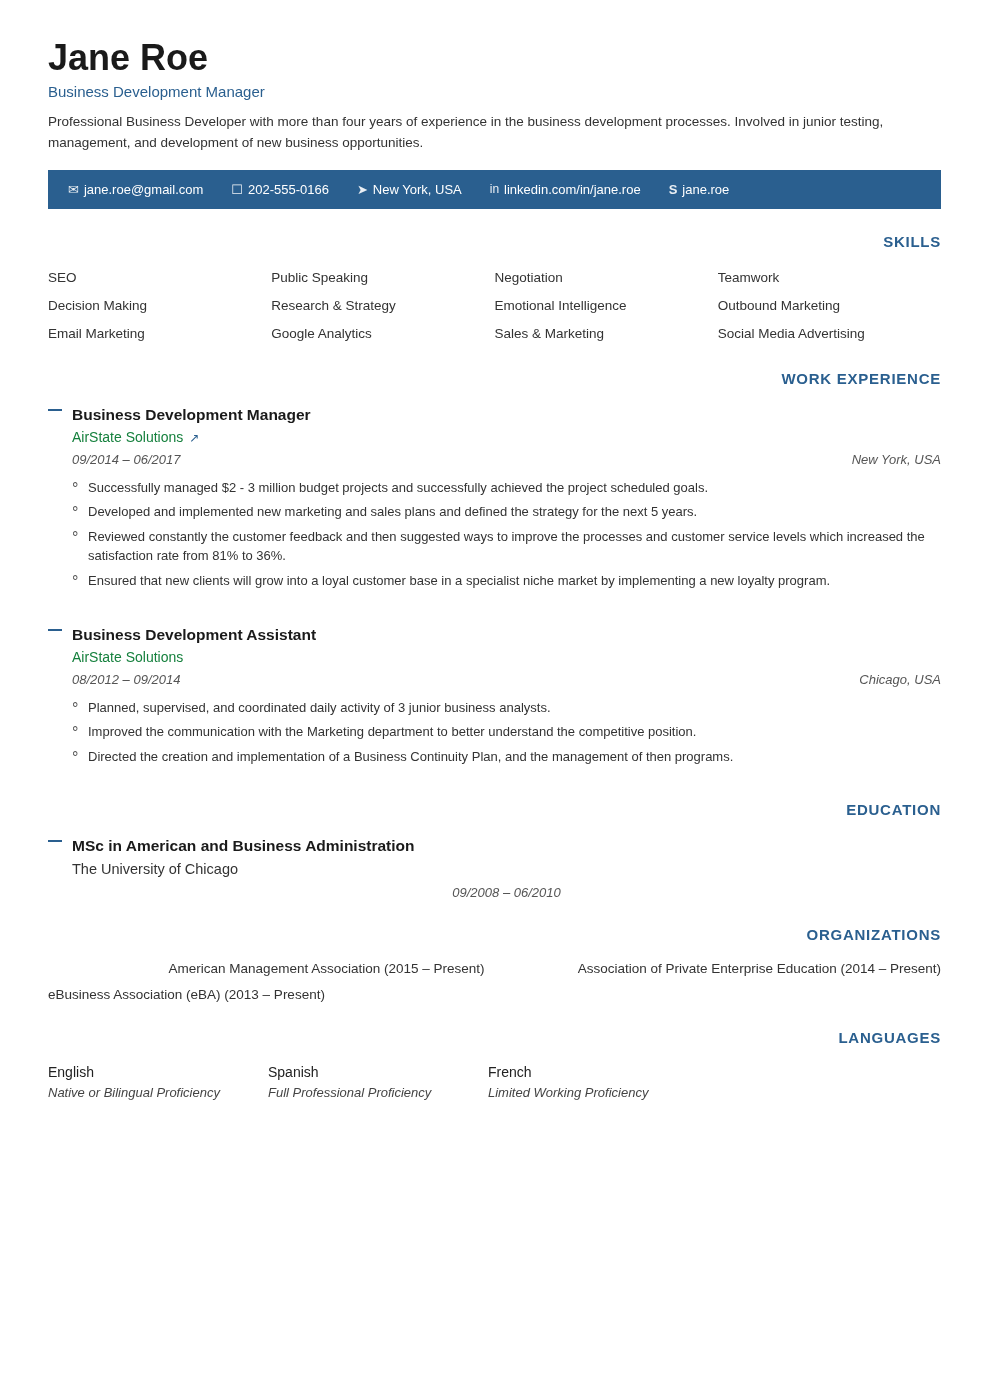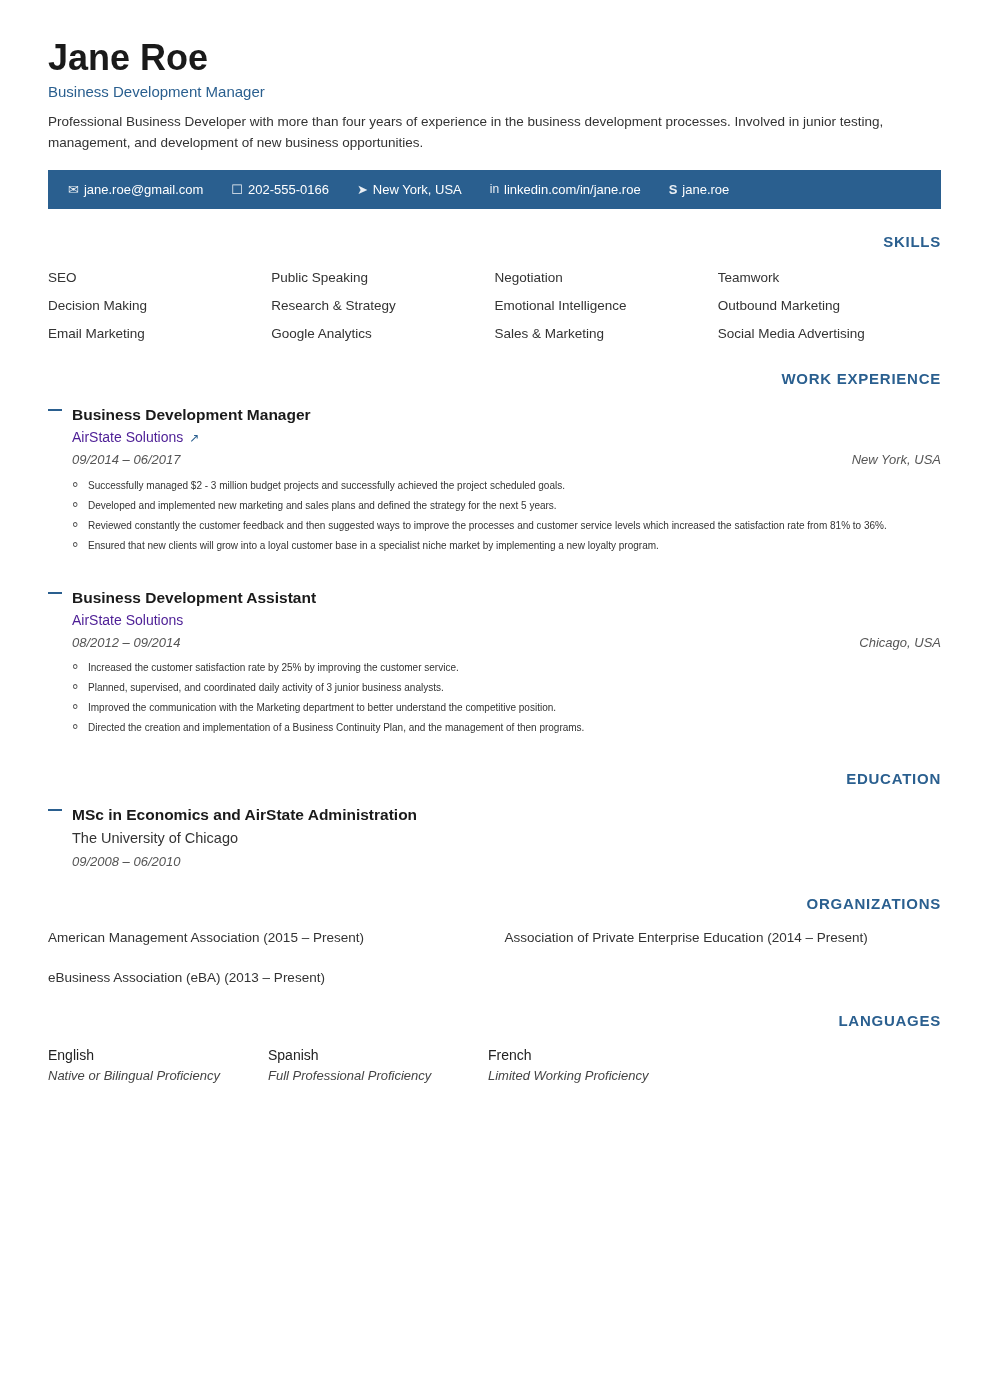--- a/index.html
+++ b/index.html
@@ -127,21 +127,21 @@
 
     .job-company-row {
       display: flex;
       align-items: center;
       gap: 6px;
       margin-bottom: 2px;
     }
 
     .job-company {
       font-size: 14px;
-      color: #4c1d95;
+      color: #15803d;
       text-align: center;
     }
 
     .job-link-icon {
       color: #2a5f8f;
       font-size: 12px;
     }
 
     .job-date-location {
       display: flex;
@@ -160,21 +160,21 @@
       color: #555;
       font-style: italic;
     }
 
     .job-bullets {
       list-style: none;
       padding: 0;
     }
 
     .job-bullet {
-      font-size: 10px;
+      font-size: 13px;
       color: #333;
       padding-left: 16px;
       position: relative;
       margin-bottom: 5px;
       line-height: 1.5;
     }
 
     .job-bullet::before {
       content: "°";
       position: absolute;
@@ -218,27 +218,29 @@
     .edu-school {
       font-size: 14.5px;
       color: #333;
       margin-bottom: 2px;
     }
 
     .edu-date {
       font-size: 13px;
       color: #555;
       font-style: italic;
+      text-align: center;
     }
 
     .org-grid {
       display: grid;
       grid-template-columns: 1fr 1fr;
       gap: 6px 20px;
-      margin-bottom: 20px;
+      margin-bottom: 6px;
+      text-align: right;
     }
 
     .org-item {
       font-size: 13.5px;
       color: #333;
       line-height: 1.5;
     }
 
     .org-full-row {
       font-size: 13.5px;
@@ -352,39 +354,38 @@
         <div class="job-content">
           <div class="job-title">Business Development Assistant</div>
           <div class="job-company-row">
             <span class="job-company">AirState Solutions</span>
           </div>
           <div class="job-date-location">
             <span class="job-date">08/2012 – 09/2014</span>
             <span class="job-location">Chicago, USA</span>
           </div>
           <ul class="job-bullets">
-            <li class="job-bullet">Increased the customer satisfaction rate by 25% by improving the customer service.</li>
             <li class="job-bullet">Planned, supervised, and coordinated daily activity of 3 junior business analysts.</li>
             <li class="job-bullet">Improved the communication with the Marketing department to better understand the competitive position.</li>
             <li class="job-bullet">Directed the creation and implementation of a Business Continuity Plan, and the management of then programs.</li>
           </ul>
         </div>
       </div>
     </div>
 </div>
 
 <div>
   <div class="section-title">EDUCATION</div>
   <div id="education-entries">
       <div class="education-entry">
         <div class="edu-left-bar">
           <div class="edu-dash"></div>
         </div>
         <div class="edu-content">
-          <div class="edu-degree">MSc in Economics and AirState Administration</div>
+          <div class="edu-degree">MSc in American and Business Administration</div>
           <div class="edu-school">The University of Chicago</div>
           <div class="edu-date">09/2008 – 06/2010</div>
         </div>
       </div>
     </div>
 </div>
 
 <div>
   <div class="section-title">ORGANIZATIONS</div>
   <div id="organizations-content">

